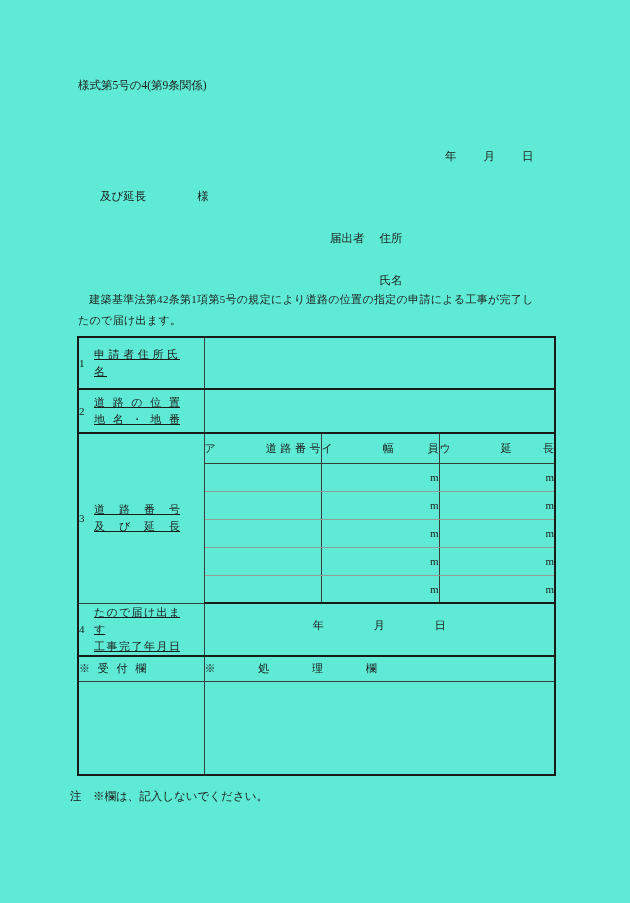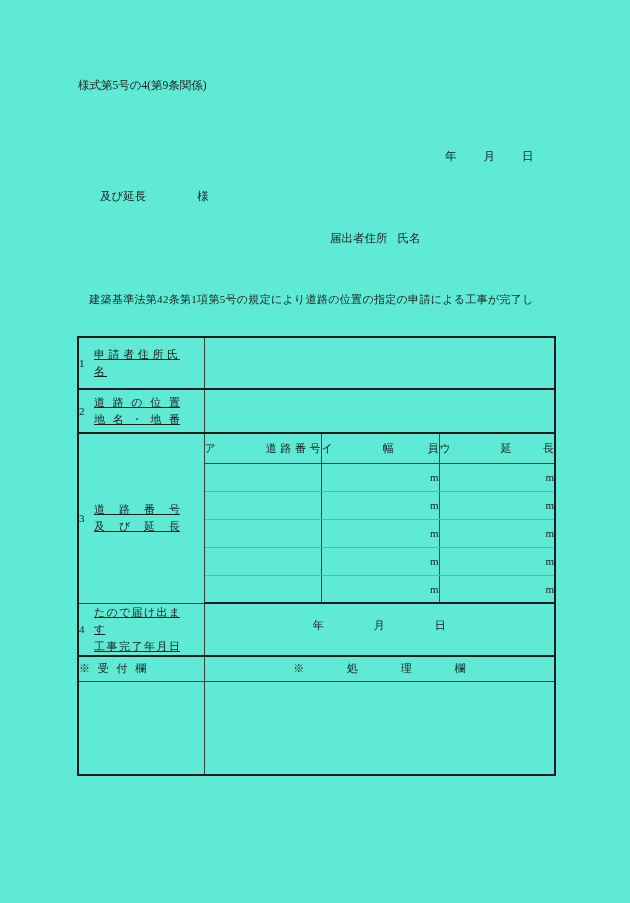--- a/index.html
+++ b/index.html
@@ -14,22 +14,22 @@
     overflow:hidden;
   }
   .abs{position:absolute;}
 
   .form-number{left:78px;top:78px;font-size:11.5px;}
   .doc-title{left:238px;top:108px;font-size:13px;letter-spacing:5.4px;}
   .date-line{left:445px;top:149px;display:flex;gap:27px;font-size:11.5px;}
   .addressee{left:100px;top:189px;font-size:11.5px;display:flex;}
   .addressee .honorific{margin-left:51px;}
   .declarant{left:330px;top:231px;display:flex;font-size:11.5px;}
-  .declarant .d-label{}
-  .declarant .d-fields{display:flex;flex-direction:row;gap:10px;align-items:flex-end;}
+  .declarant .d-label{margin-right:15px;}
+  .declarant .d-fields{display:flex;flex-direction:column;gap:27px;align-items:flex-end;}
   .body-text{left:78px;top:289px;width:482px;font-size:11px;line-height:21px;letter-spacing:0.3px;}
   .note-line{left:70px;top:789px;font-size:11.5px;}
 
   .form-table-wrap{left:77px;top:336px;}
   table.form-table{
     border-collapse:collapse;
     table-layout:fixed;
     width:477px;
     border:2px solid #1a1a1a;
   }
@@ -56,21 +56,21 @@
   .colhead-inner{display:flex;justify-content:center;align-items:center;gap:9px;}
   .colhead-label{text-align:justify;text-align-last:justify;margin-left:41px;}
   .colhead-label.w4{width:65px;}
   .colhead-label.w2{width:58px;}
 
   td.unit-cell{text-align:right;padding-right:8px;font-size:10.5px;}
 
   .ymd-row{display:flex;justify-content:center;gap:50px;padding-top:14px;}
 
   td.rec-cell{text-align:left;word-spacing:5px;}
-  td.proc-cell{text-align:center;word-spacing:40px;}
+  td.proc-cell{text-align:left;word-spacing:40px;}
 </style>
 </head>
 <body>
 
 <div class="page">
 
   <div class="abs form-number">様式第5号の4(第9条関係)</div>
 
 
   <div class="abs date-line">
@@ -87,20 +87,21 @@
   <div class="abs declarant">
     <span class="d-label">届出者</span>
     <span class="d-fields">
       <span>住所</span>
       <span>氏名</span>
     </span>
   </div>
 
   <div class="abs body-text">
     <div>　建築基準法第42条第1項第5号の規定により道路の位置の指定の申請による工事が完了し</div>
+    <div>たので届け出ます。</div>
   </div>
 
   <div class="abs form-table-wrap">
     <table class="form-table">
       <colgroup>
         <col style="width:126px">
           <col style="width:117px">
           <col style="width:118px">
           <col style="width:116px">
       </colgroup>
@@ -211,14 +212,15 @@
       </tr>
 
       <tr style="height:93px">
         <td></td>
         <td colspan="3"></td>
       </tr>
     </tbody>
       </table>
   </div>
 
+  <div class="abs note-line">注　※欄は、記入しないでください。</div>
 
 </div>
 
 </body></html>

